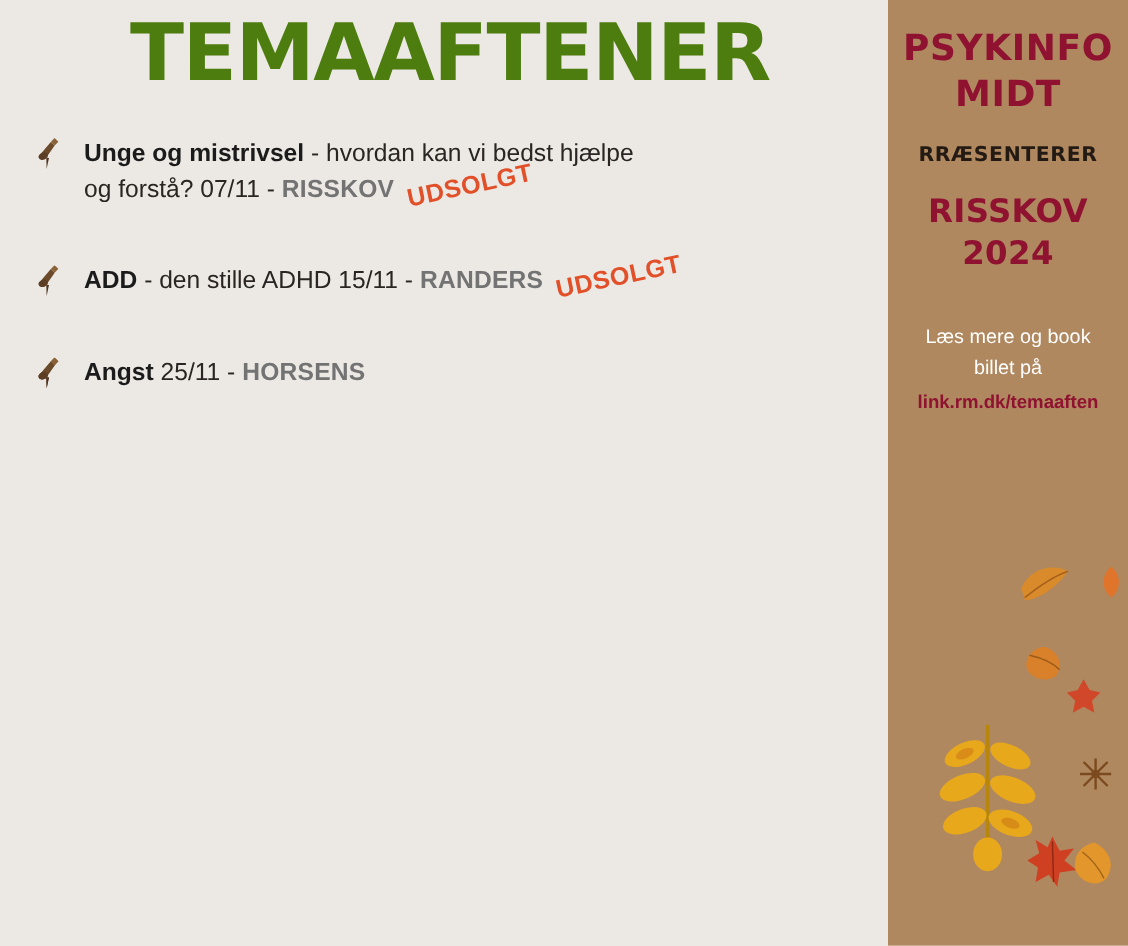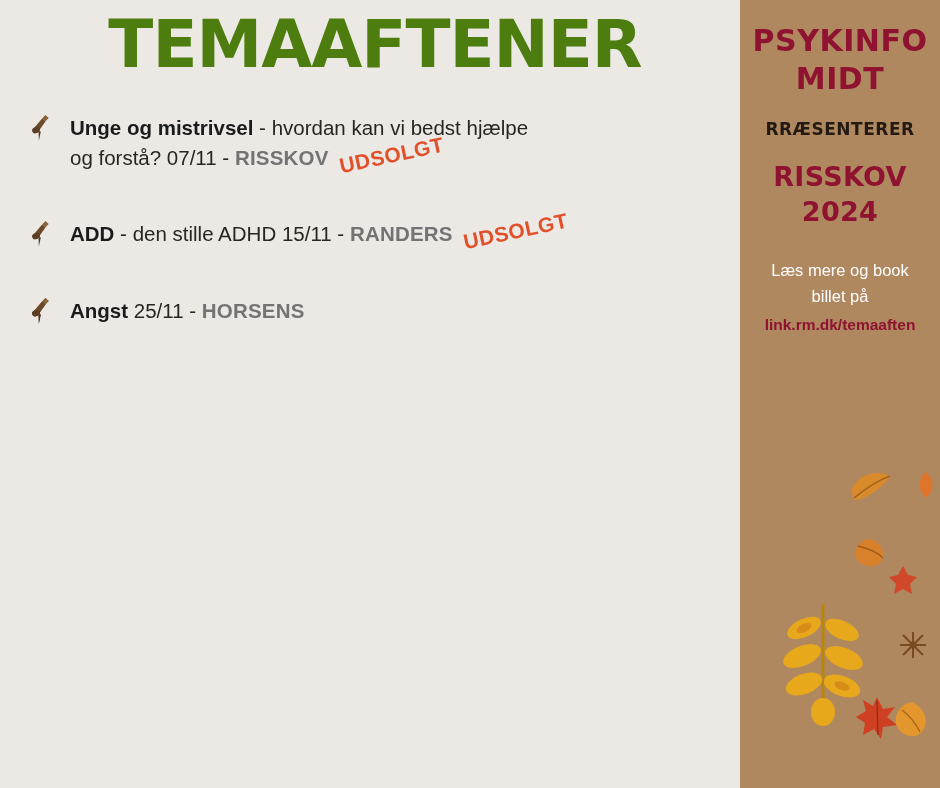--- a/index.html
+++ b/index.html
@@ -125,21 +125,21 @@
     margin-top: 20px;
     font-family: "DejaVu Sans", sans-serif;
     font-weight: bold;
     font-size: 27px;
     line-height: 1.3;
     color: #8f1231;
     letter-spacing: .3px;
   }
 
   .booking {
-    margin-top: 29px;
+    margin-top: 40px;
     font-size: 16.5px;
     line-height: 1.55;
     color: #ffffff;
     padding: 0 10px;
   }
   .booking-link {
     display: block;
     margin-top: 4px;
     color: #8f1231;
     font-weight: bold;

